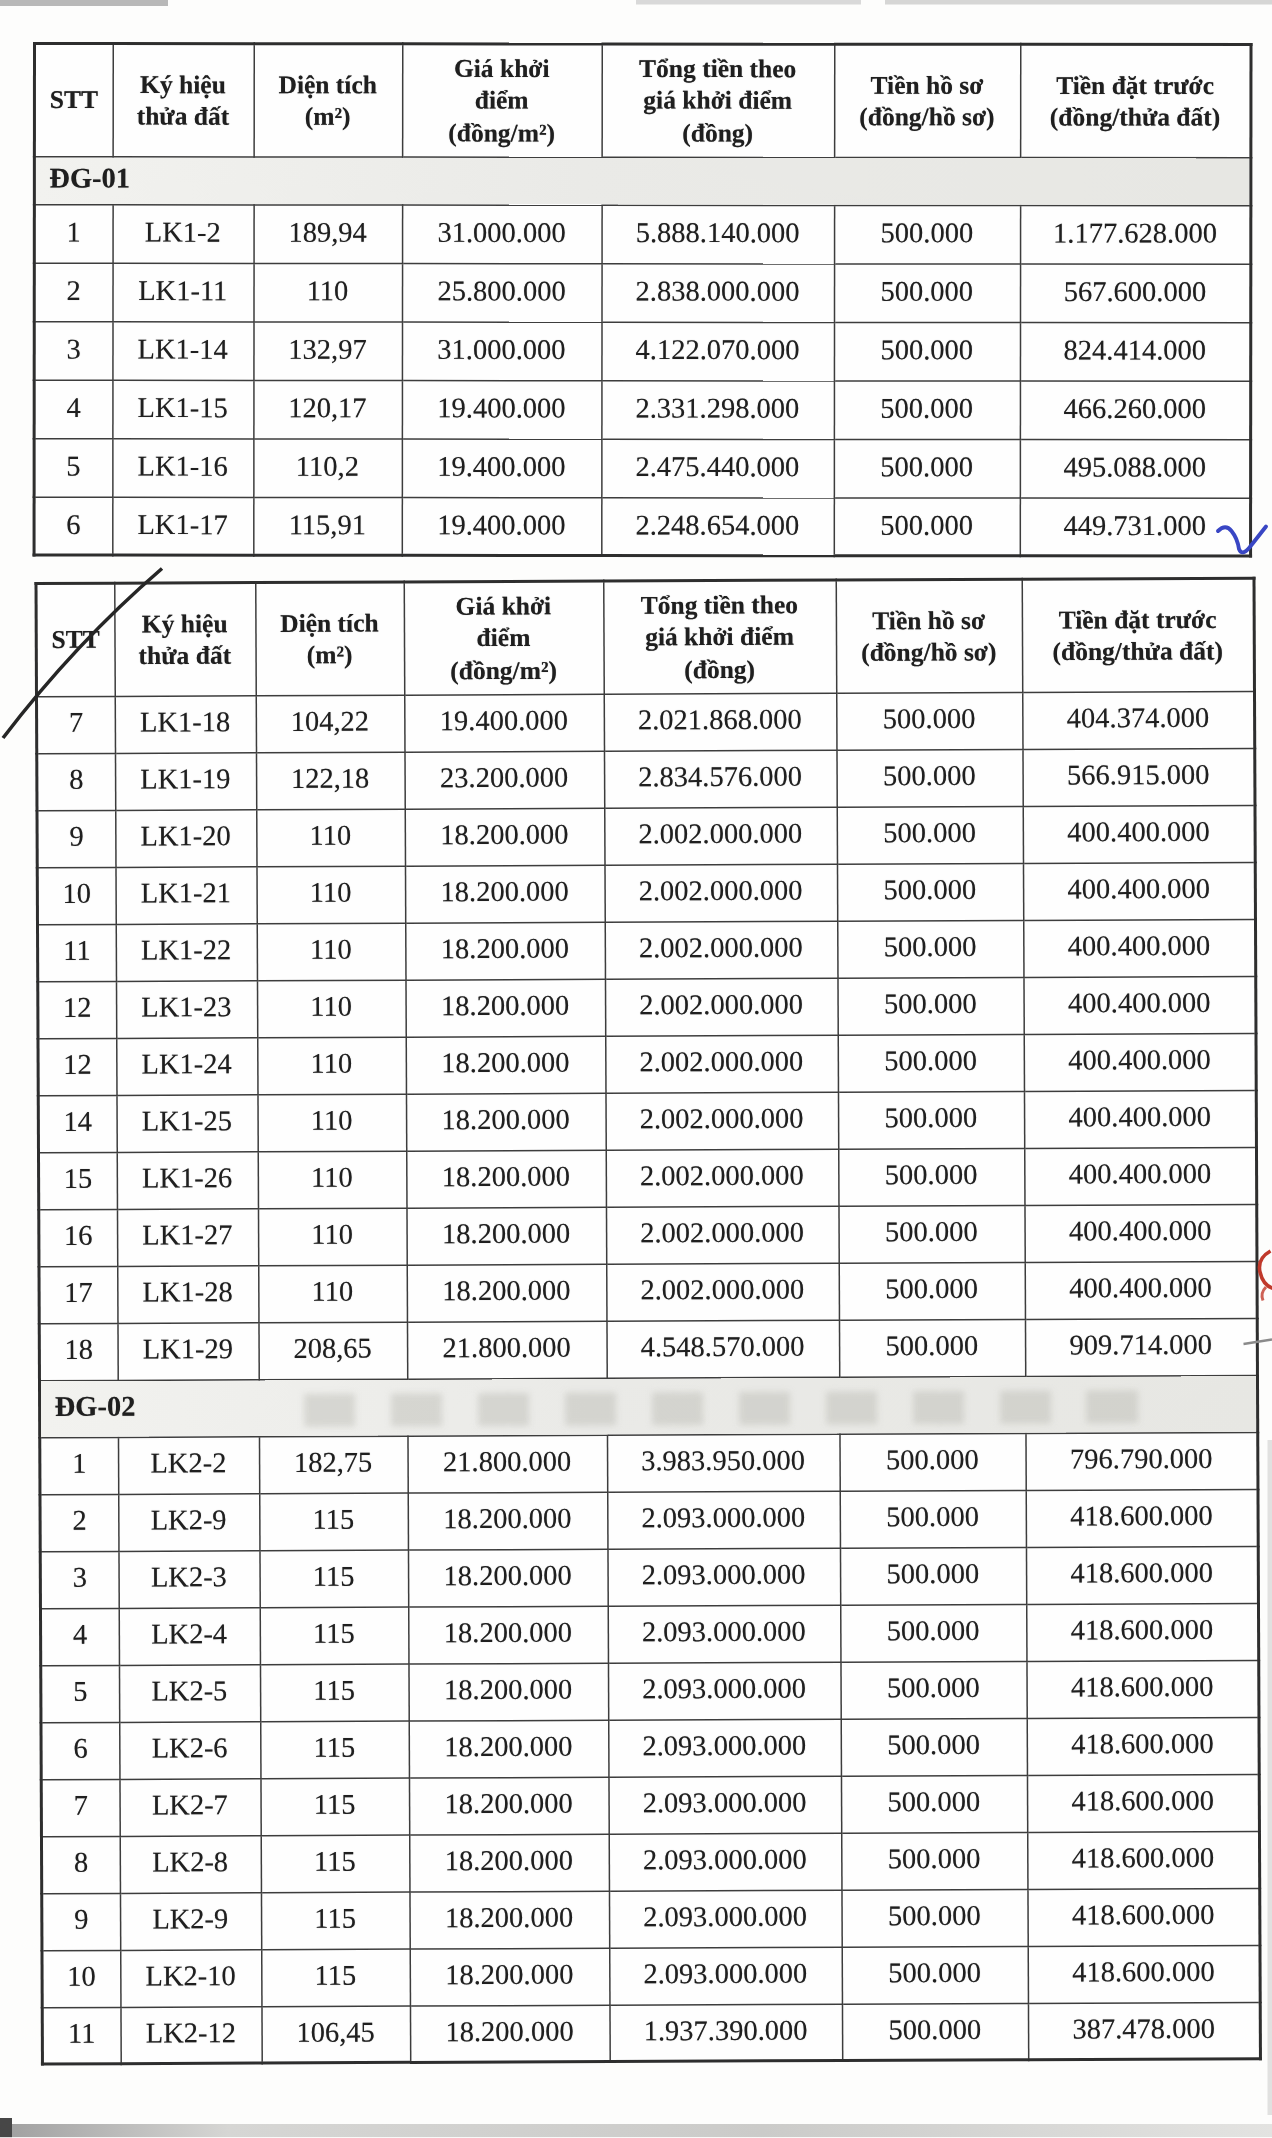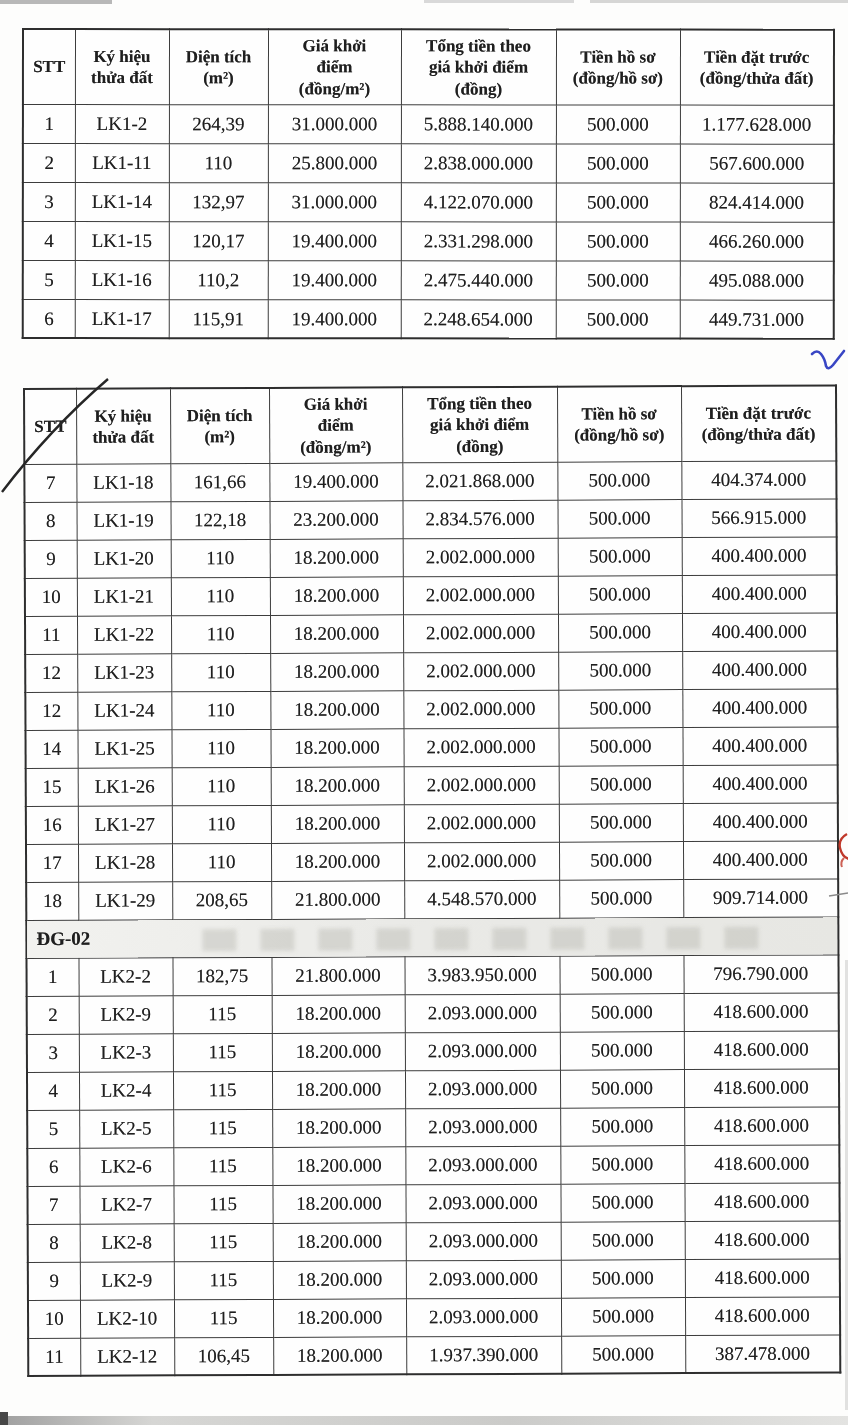--- a/index.html
+++ b/index.html
@@ -76,24 +76,27 @@
           <th>STT</th>
           <th>Ký hiệu<br>thửa đất</th>
           <th>Diện tích<br>(m²)</th>
           <th>Giá khởi<br>điểm<br>(đồng/m²)</th>
           <th>Tổng tiền theo<br>giá khởi điểm<br>(đồng)</th>
           <th>Tiền hồ sơ<br>(đồng/hồ sơ)</th>
           <th>Tiền đặt trước<br>(đồng/thửa đất)</th>
         </tr>
       </thead>
     <tbody>
+        <tr class="section-row">
+          <td colspan="7">ĐG-01</td>
+        </tr>
         <tr class="data-row">
           <td>1</td>
           <td>LK1-2</td>
-          <td>264,39</td>
+          <td>189,94</td>
           <td>31.000.000</td>
           <td>5.888.140.000</td>
           <td>500.000</td>
           <td>1.177.628.000</td>
         </tr>
         <tr class="data-row">
           <td>2</td>
           <td>LK1-11</td>
           <td>110</td>
           <td>25.800.000</td>
@@ -158,21 +161,21 @@
           <th>Giá khởi<br>điểm<br>(đồng/m²)</th>
           <th>Tổng tiền theo<br>giá khởi điểm<br>(đồng)</th>
           <th>Tiền hồ sơ<br>(đồng/hồ sơ)</th>
           <th>Tiền đặt trước<br>(đồng/thửa đất)</th>
         </tr>
       </thead>
     <tbody>
         <tr class="data-row">
           <td>7</td>
           <td>LK1-18</td>
-          <td>161,66</td>
+          <td>104,22</td>
           <td>19.400.000</td>
           <td>2.021.868.000</td>
           <td>500.000</td>
           <td>404.374.000</td>
         </tr>
         <tr class="data-row">
           <td>8</td>
           <td>LK1-19</td>
           <td>122,18</td>
           <td>23.200.000</td>

